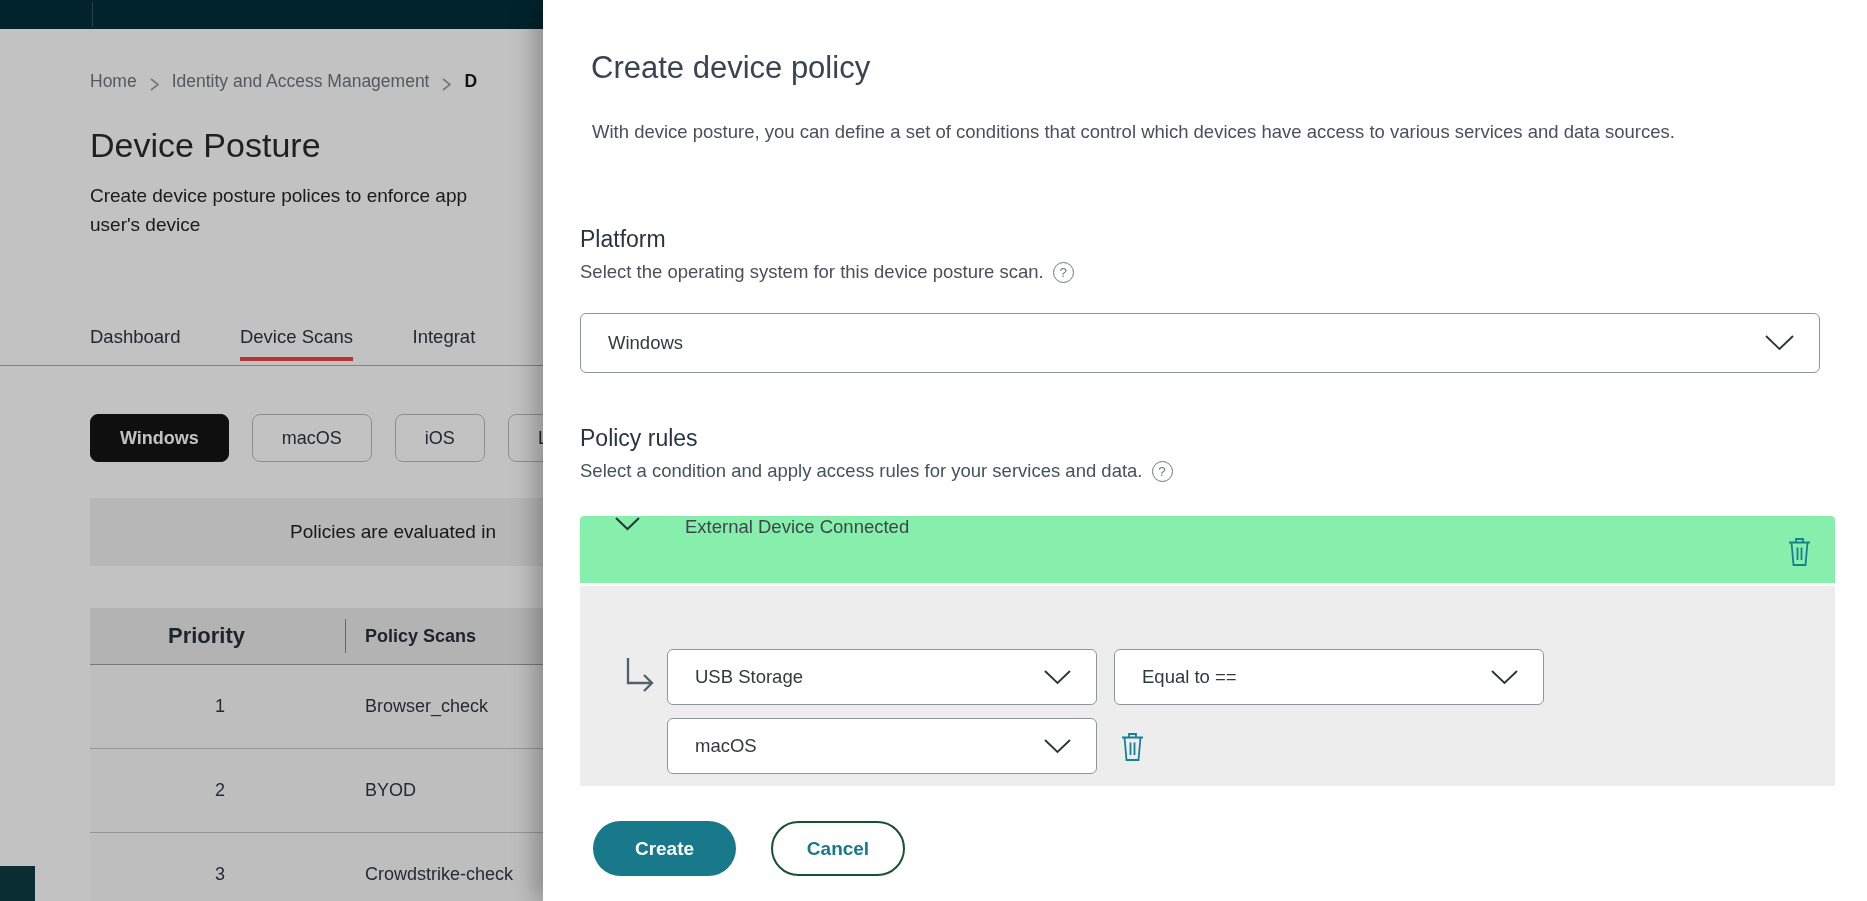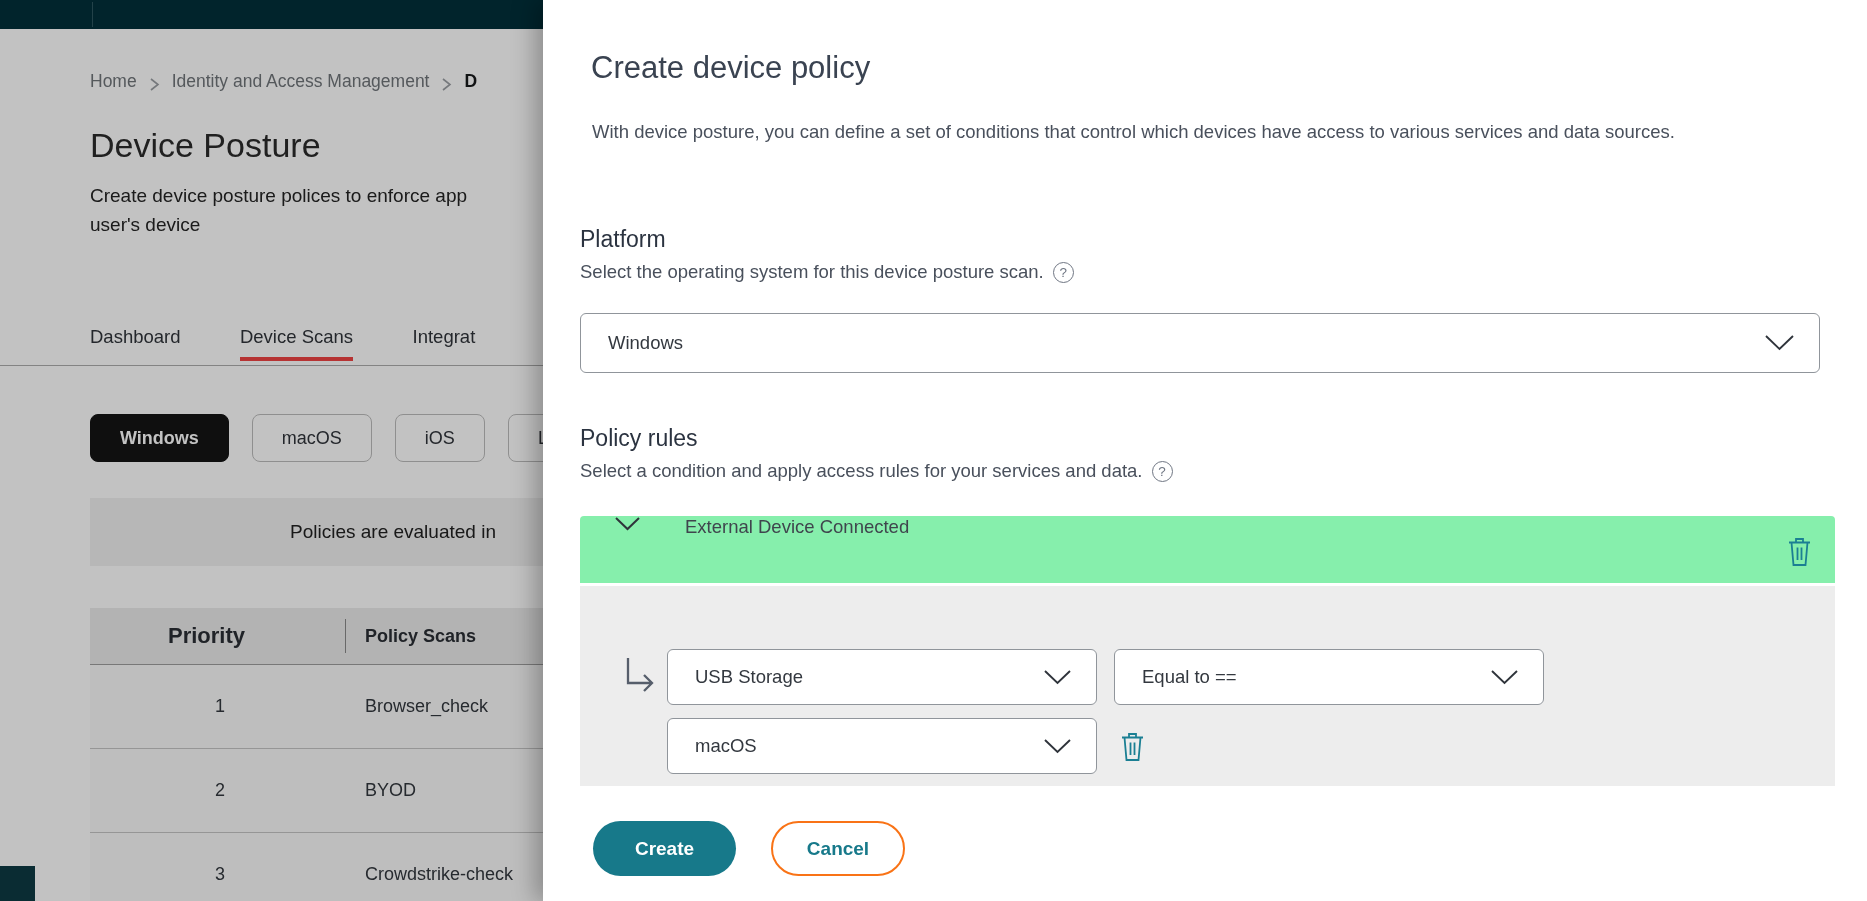--- a/index.html
+++ b/index.html
@@ -81,21 +81,21 @@
   .dd-operator { left:571px; top:649px; width:430px; height:56px; }
   .dd-value-sel{ left:124px; top:718px; width:430px; height:56px; }
   .arrow-branch { position:absolute; left:82px; top:657px; }
   .value-trash { position:absolute; left:573px; top:726px; width:32px; height:40px; background:transparent;
                  border:none; cursor:pointer; display:flex; align-items:center; justify-content:center; }
 
   .btn-create { position:absolute; left:50px; top:821px; width:143px; height:55px; border-radius:28px;
                 background:#17798A; border:none; color:#fff; font-size:19px; font-weight:700; cursor:pointer;
                 font-family:"Liberation Sans", sans-serif; }
   .btn-cancel { position:absolute; left:228px; top:821px; width:134px; height:55px; border-radius:28px;
-                background:#fff; border:2px solid #f97316; color:#17798A; font-size:19px; font-weight:700;
+                background:#fff; border:2px solid #14532d; color:#17798A; font-size:19px; font-weight:700;
                 cursor:pointer; font-family:"Liberation Sans", sans-serif; }
   svg { display:block; }
 </style>
 </head>
 <body>
 
 <div class="stage">
 
   <div class="page">
 

